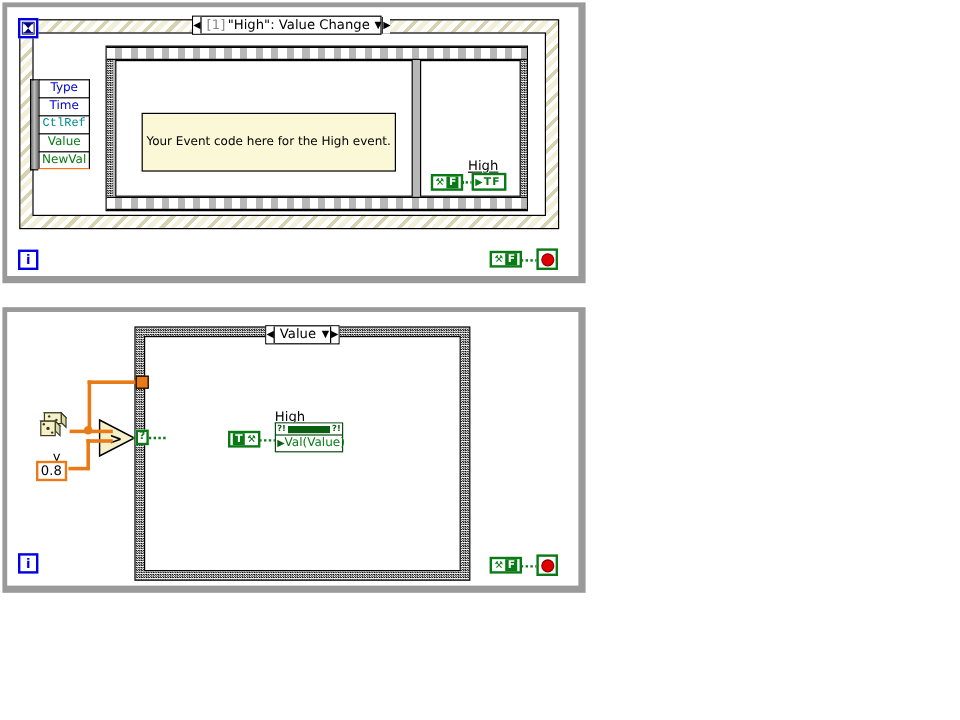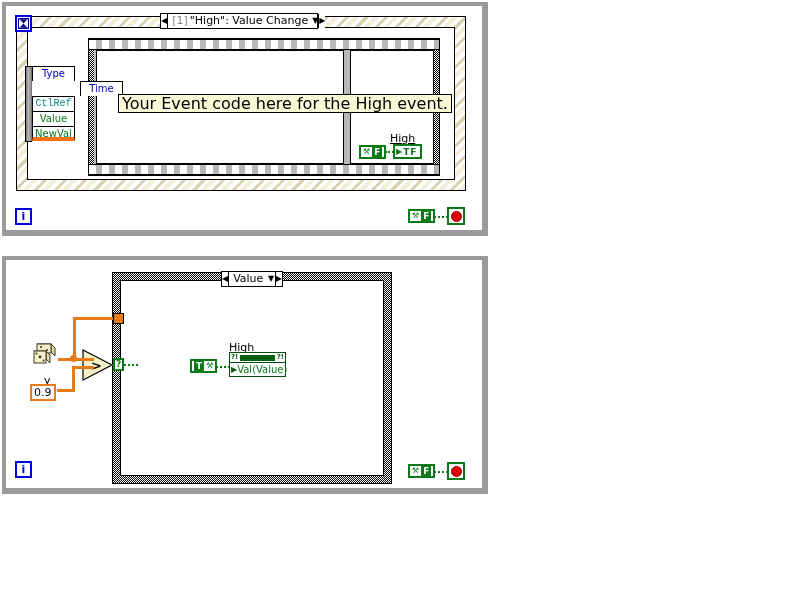--- a/index.html
+++ b/index.html
@@ -75,26 +75,26 @@
   .edn-bar{
     width:7px;background:linear-gradient(to right,#777 0%,#bdbdbd 45%,#6d6d6d 100%);
     border:1px solid #000;border-right:none;box-sizing:border-box;
   }
   .edn-terms{display:flex;flex-direction:column;}
   .edn-term{
     width:43px;height:15px;line-height:13px;text-align:center;
     background:#ffffff;border:1px solid #000;border-bottom:none;
     box-sizing:border-box;font-size:10px;
   }
-  .edn-term:last-child{border-bottom:4px solid #f97316;}
+  .edn-term:last-child{border-bottom:1px solid #f97316;}
 
   
   .comment{
     position:absolute;background:#fbf8d8;border:1px solid #000;
-    padding:2px 3px;font-size:16px;line-height:13px;white-space:nowrap;
+    padding:17px 3px;font-size:10px;line-height:13px;white-space:nowrap;
     box-sizing:border-box;
   }
 
   
   .bool-const{
     position:absolute;display:flex;align-items:center;
     border:2px solid #0a7a16;background:#ffffff;height:14px;
     box-sizing:border-box;padding:0 1px;
   }
   .bc-glyph{font-size:8px;color:#0a7a16;padding:0 1px;line-height:10px;}
@@ -209,21 +209,21 @@
   <div class="ev-strip-top" style="top:0;width:100%;"></div>
   <div class="ev-strip-bot" style="bottom:0;width:100%;"></div>
 </div>
 <div class="ev-case" style="left:96px;top:50px;width:248px;height:114px;"></div>
 <div class="ev-case" style="left:350px;top:50px;width:84px;height:114px;"></div>
 
 <div class="edn" style="left:25px;top:66px;">
   <div class="edn-bar" style="height:76px;"></div>
   <div class="edn-terms">
     <div class="edn-term" style="color:#0000c8;">Type</div>
-    <div class="edn-term" style="color:#0000c8;margin-left:48px;">Time</div>
+    <div class="edn-term" style="color:#0000c8;">Time</div>
     <div class="edn-term" style="color:#008c8c;font-family:Liberation Mono, monospace;">CtlRef</div>
     <div class="edn-term" style="color:#0a7a16;">Value</div>
     <div class="edn-term" style="color:#0a7a16;">NewVal</div>
   </div>
 </div>
 
 <div class="comment" style="left:118px;top:94px;">Your Event code here for the High event.</div>
 
 <div class="node-label" style="left:390px;top:132px;">High</div>
 <div class="bool-const" style="left:359px;top:145px;">
@@ -277,21 +277,21 @@
 </div>
 
 <div class="gt" style="left:80px;top:348px;">
   <svg width="34" height="34" viewBox="0 0 34 34">
     <polygon points="3,2 32,17 3,32" fill="#f5f0c8" stroke="#000000" stroke-width="1.2"></polygon>
     <text x="11" y="22" font-family="DejaVu Sans, sans-serif" font-size="13" font-weight="bold" fill="#000">&gt;</text>
   </svg>
 </div>
 
 <div class="node-label" style="left:44px;top:374px;">y</div>
-<div class="num-const" style="left:30px;top:384px;">0.9</div>
+<div class="num-const" style="left:30px;top:384px;">0.8</div>
 
 <div class="wire-orange" style="left:58px;top:358px;width:36px;height:3px;"></div>
 <div class="wire-orange" style="left:73px;top:317px;width:3px;height:43px;"></div>
 <div class="wire-orange" style="left:73px;top:317px;width:45px;height:3px;"></div>
 <div class="wire-orange" style="left:72px;top:366px;width:3px;height:25px;"></div>
 <div class="wire-orange" style="left:57px;top:389px;width:18px;height:3px;"></div>
 <div class="wire-orange" style="left:72px;top:366px;width:22px;height:3px;"></div>
 <div class="wire-orange" style="left:70px;top:355px;width:7px;height:7px;border-radius:50%;"></div>
 
 <div class="tunnel-orange" style="left:113px;top:313px;"></div>

